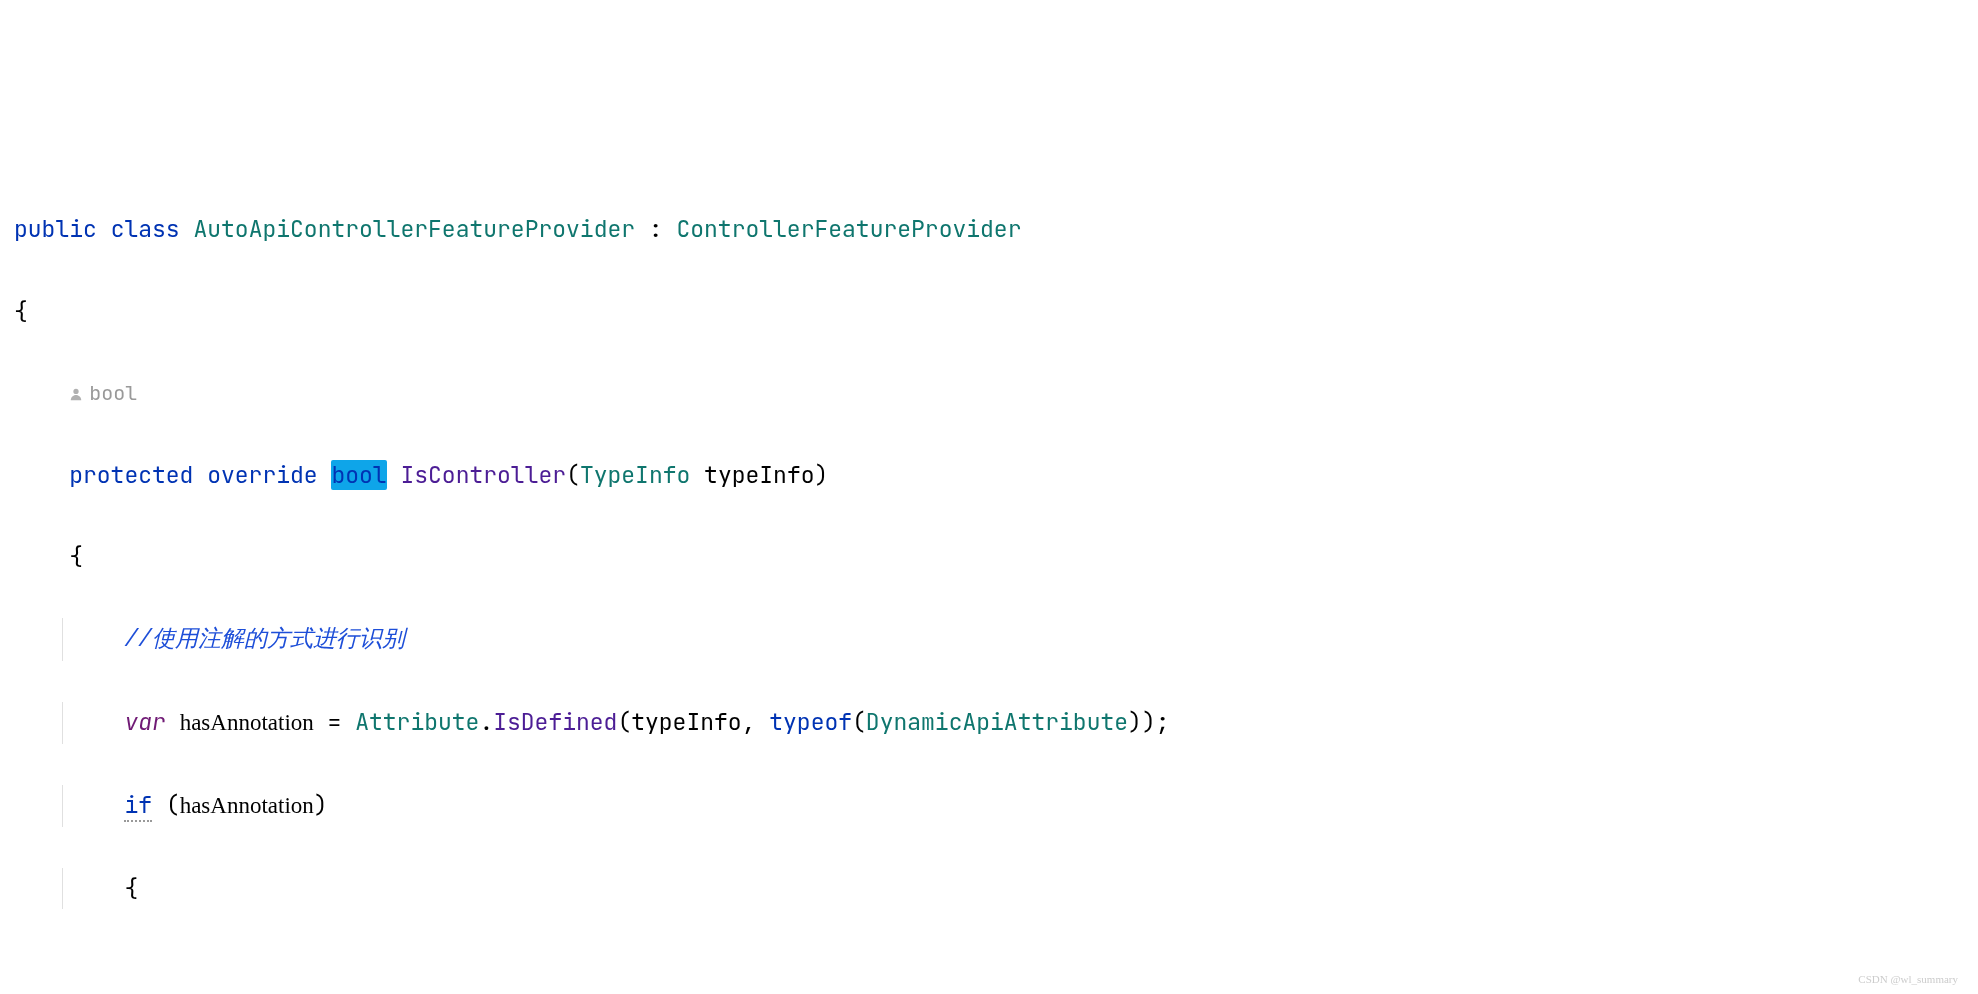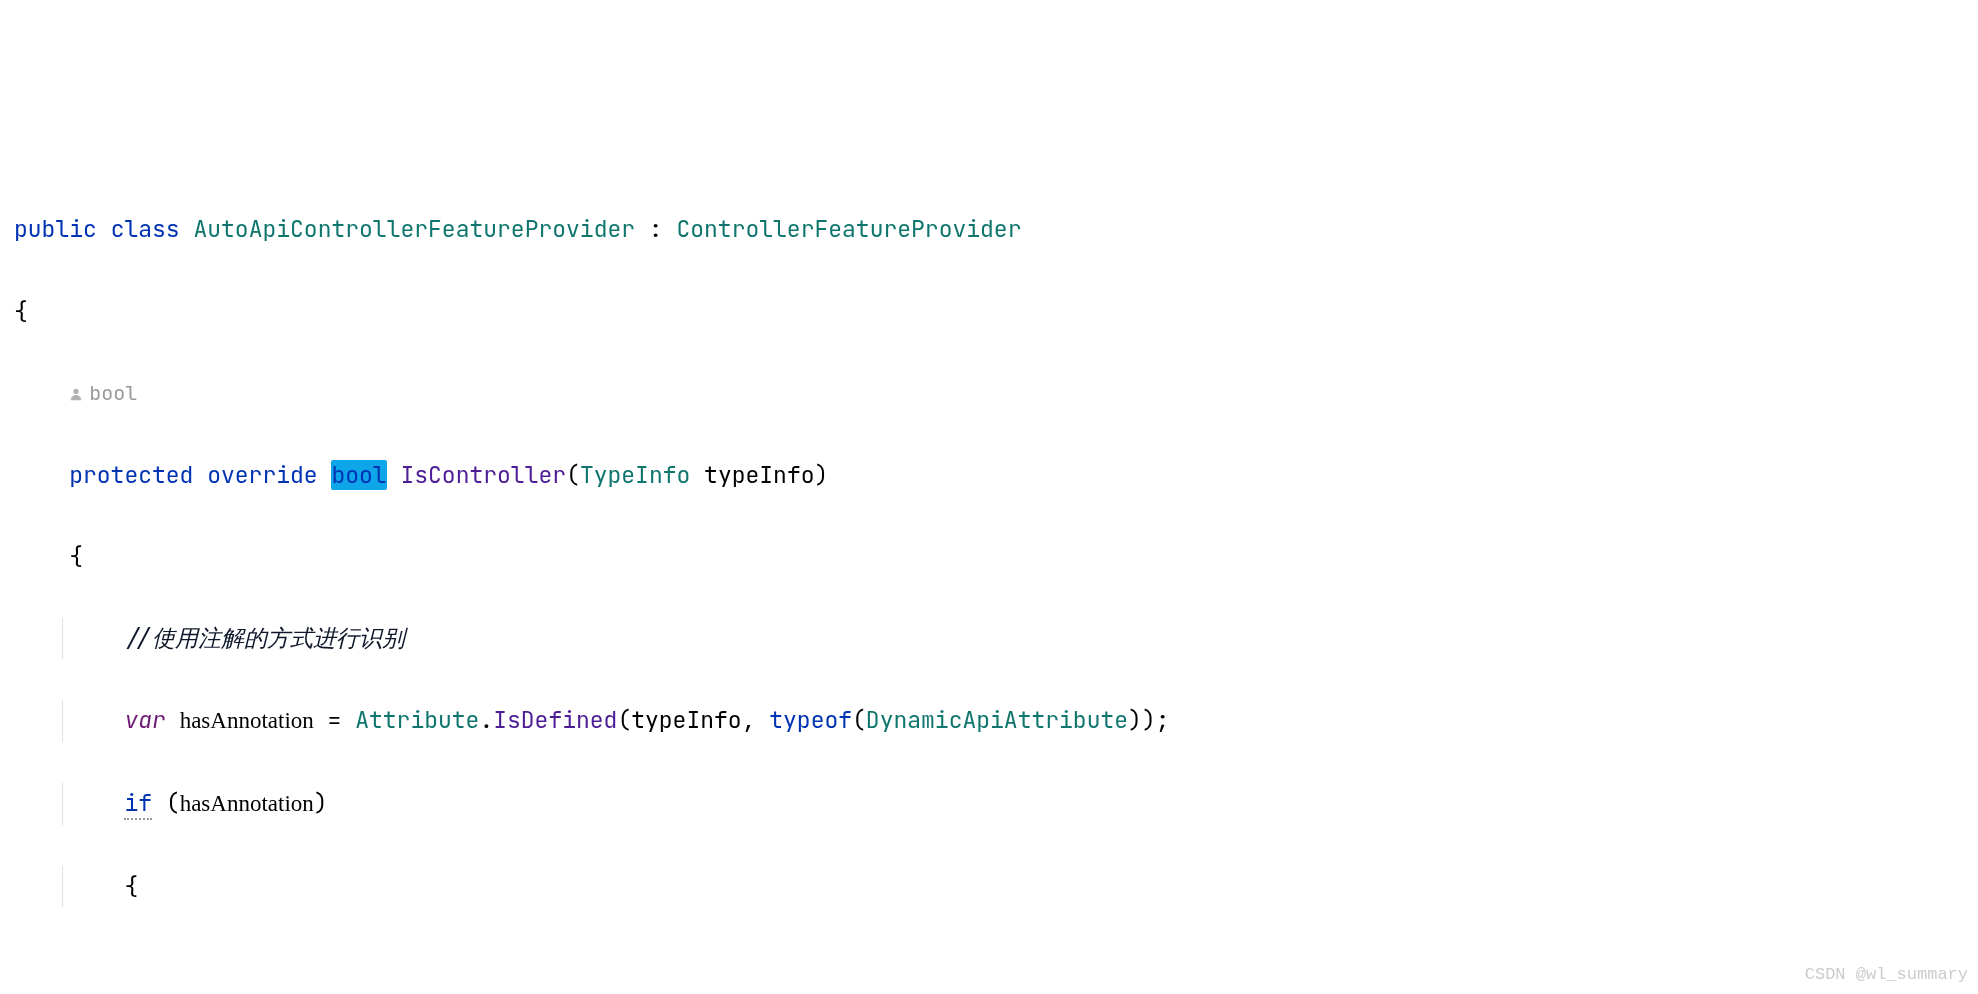--- a/index.html
+++ b/index.html
@@ -24,21 +24,21 @@
     .kw-class { color: #0033b3; text-align: right; }
     .kw-override { color: #0033b3; }
     .kw-var { color: #701a75; font-style: italic; }
     .kw-if { color: #0033b3; }
     .kw-typeof { color: #0033b3; }
     .kw-bool { color: #0033b3; }
     .type-name { color: #0f766e; }
     .method-name { color: #4c1d95; }
     .param-name { color: #000000; }
     .local-var { color: #000000; font-family: Liberation Serif, serif; }
-    .comment { color: #0f172a; font-style: italic; }
+    .comment { color: #1d4ed8; font-style: italic; font-family: Liberation Mono, monospace; }
     .punct { color: #000000; }
     .sel-bg { background: #0ea5e9; border-radius: 2px; }
     .dotted-underline { border-bottom: 2px dotted #999; }
     .author-hint {
       color: #999999;
       font-size: 20px;
       display: inline-flex;
       align-items: center;
       gap: 6px;
     }
@@ -55,24 +55,24 @@
       content: '';
       position: absolute;
       left: 62px;
       top: 0;
       bottom: 0;
       border-left: 1px solid #e0e0e0;
     }
     .watermark {
       position: fixed;
       bottom: 4px;
-      right: 10px;
-      font-size: 17px;
+      right: 20px;
+      font-size: 11px;
       color: #cccccc;
-      font-family: Liberation Mono, monospace;
+      font-family: Liberation Serif, serif;
     }
   </style>
 </head>
 <body>
 
 
 
 <div class="code-block">
 <div class="line"><span class="kw-access">public</span> <span class="kw-class">class</span> <span class="type-name">AutoApiControllerFeatureProvider</span><span class="punct"> : </span><span class="type-name">ControllerFeatureProvider</span></div>
 <div class="line"><span class="punct">{</span></div>

